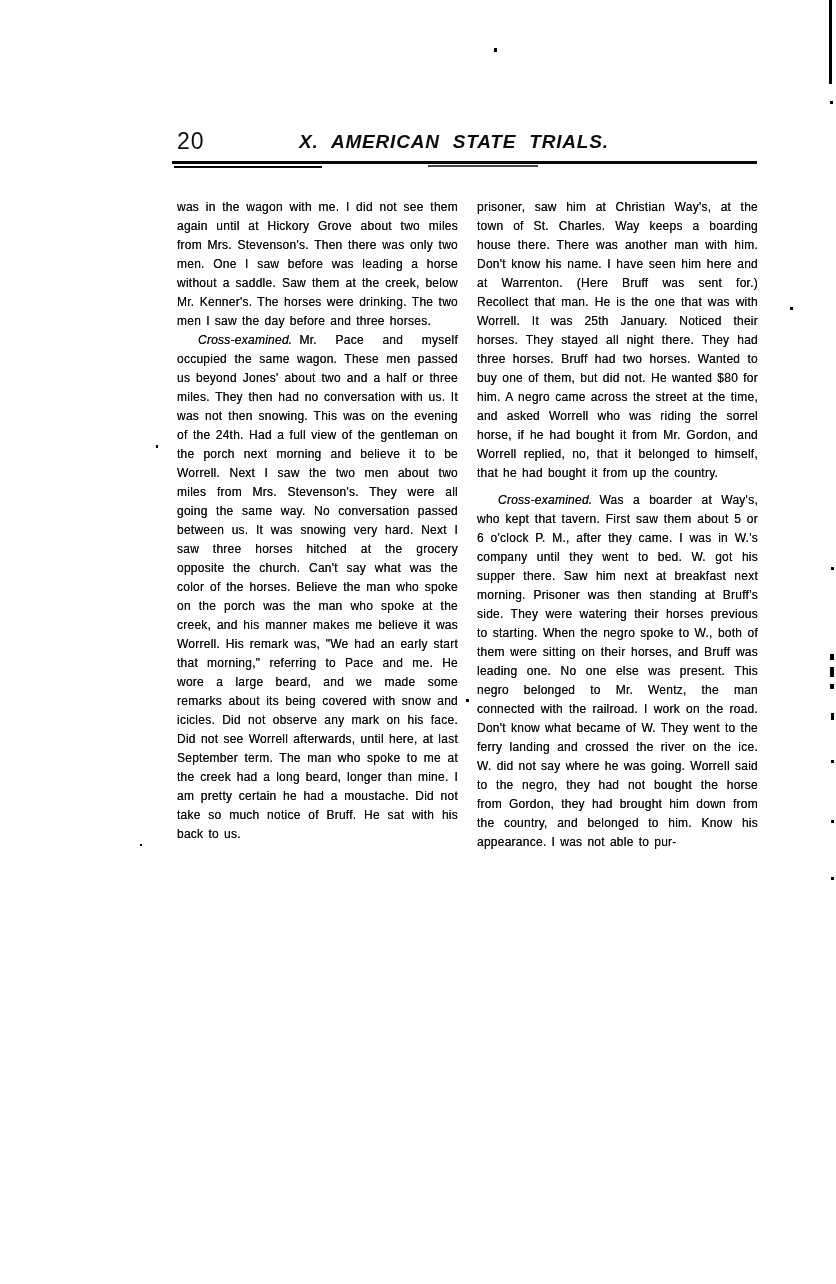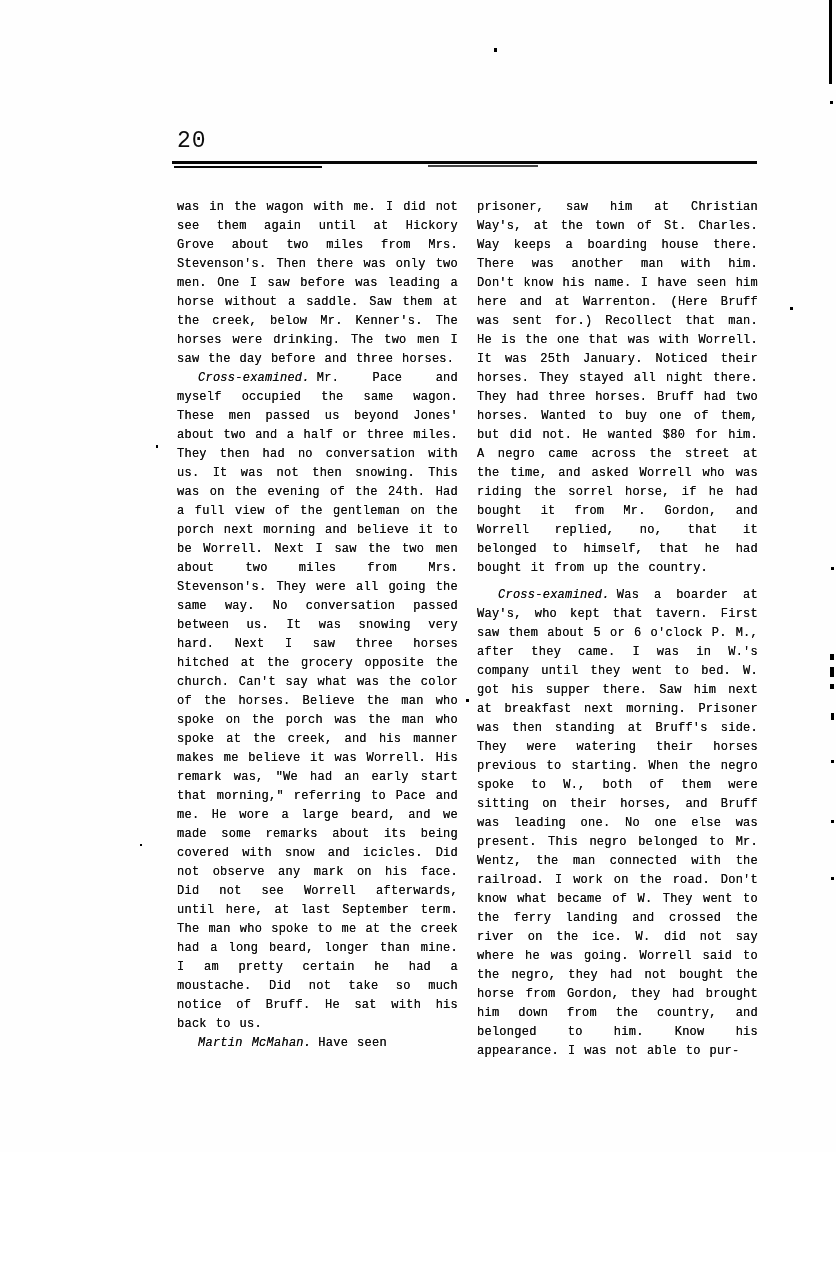--- a/index.html
+++ b/index.html
@@ -1,21 +1,21 @@
 <!DOCTYPE html>
 <html><head>
 <meta charset="utf-8">
 <style>
   html, body { margin: 0; padding: 0; background: #ffffff; }
   .page {
     position: relative;
     width: 836px;
     height: 1152px;
     background: #fefefe;
-    font-family: Liberation Mono, monospace;
+    font-family: Liberation Sans, sans-serif;
     color: #0d0d0d;
     overflow: hidden;
   }
   .pagenum {
     position: absolute;
     left: 177px;
     top: 128px;
     font-size: 23px;
     letter-spacing: 1px;
   }
@@ -52,29 +52,29 @@
   .col p.space-before { margin-top: 8px; }
   .lead { font-style: italic; margin-right: 7px; }
   .art { position: absolute; background: #000; }
 </style>
 </head>
 <body>
 
 <div class="page">
 
   <span class="pagenum">20</span>
+  <span class="running-title">X. AMERICAN STATE TRIALS.</span>
 
   <div class="rule rule-main"></div>
   <div class="rule rule-sub1"></div>
   <div class="rule rule-sub2"></div>
 
   <div class="col col-left">
       <p class="">was in the wagon with me. I did not see them again until at Hickory Grove about two miles from Mrs. Stevenson's. Then there was only two men. One I saw before was leading a horse without a saddle. Saw them at the creek, below Mr. Kenner's. The horses were drinking. The two men I saw the day before and three horses.</p>
       <p class="indent"><span class="lead">Cross-examined.</span>Mr. Pace and myself occupied the same wagon. These men passed us beyond Jones' about two and a half or three miles. They then had no conversation with us. It was not then snowing. This was on the evening of the 24th. Had a full view of the gentleman on the porch next morning and believe it to be Worrell. Next I saw the two men about two miles from Mrs. Stevenson's. They were all going the same way. No conversation passed between us. It was snowing very hard. Next I saw three horses hitched at the grocery opposite the church. Can't say what was the color of the horses. Believe the man who spoke on the porch was the man who spoke at the creek, and his manner makes me believe it was Worrell. His remark was, "We had an early start that morning," referring to Pace and me. He wore a large beard, and we made some remarks about its being covered with snow and icicles. Did not observe any mark on his face. Did not see Worrell afterwards, until here, at last September term. The man who spoke to me at the creek had a long beard, longer than mine. I am pretty certain he had a moustache. Did not take so much notice of Bruff. He sat with his back to us.</p>
-      <p class="indent"><span class="lead">Martin McMahan.</span>Have seen</p>
     </div>
   <div class="col col-right">
       <p class="">prisoner, saw him at Christian Way's, at the town of St. Charles. Way keeps a boarding house there. There was another man with him. Don't know his name. I have seen him here and at Warrenton. (Here Bruff was sent for.) Recollect that man. He is the one that was with Worrell. It was 25th January. Noticed their horses. They stayed all night there. They had three horses. Bruff had two horses. Wanted to buy one of them, but did not. He wanted $80 for him. A negro came across the street at the time, and asked Worrell who was riding the sorrel horse, if he had bought it from Mr. Gordon, and Worrell replied, no, that it belonged to himself, that he had bought it from up the country.</p>
       <p class="indent space-before"><span class="lead">Cross-examined.</span>Was a boarder at Way's, who kept that tavern. First saw them about 5 or 6 o'clock P. M., after they came. I was in W.'s company until they went to bed. W. got his supper there. Saw him next at breakfast next morning. Prisoner was then standing at Bruff's side. They were watering their horses previous to starting. When the negro spoke to W., both of them were sitting on their horses, and Bruff was leading one. No one else was present. This negro belonged to Mr. Wentz, the man connected with the railroad. I work on the road. Don't know what became of W. They went to the ferry landing and crossed the river on the ice. W. did not say where he was going. Worrell said to the negro, they had not bought the horse from Gordon, they had brought him down from the country, and belonged to him. Know his appearance. I was not able to pur-</p>
     </div>
 
   <div class="art" style="left:829px; top:0; width:3px; height:84px;"></div>
   <div class="art" style="left:830px; top:101px; width:3px; height:3px;"></div>
   <div class="art" style="left:494px; top:48px; width:3px; height:4px;"></div>
   <div class="art" style="left:156px; top:445px; width:2px; height:3px;"></div>

